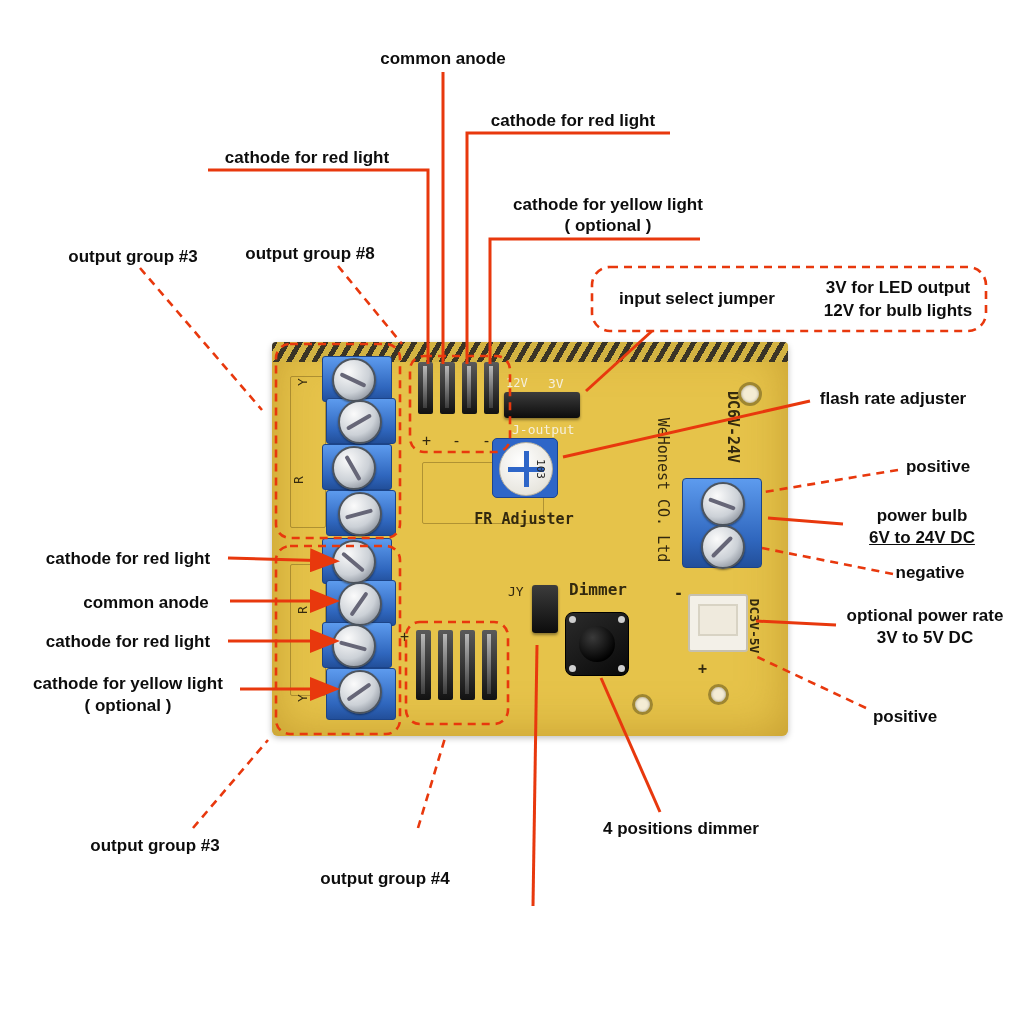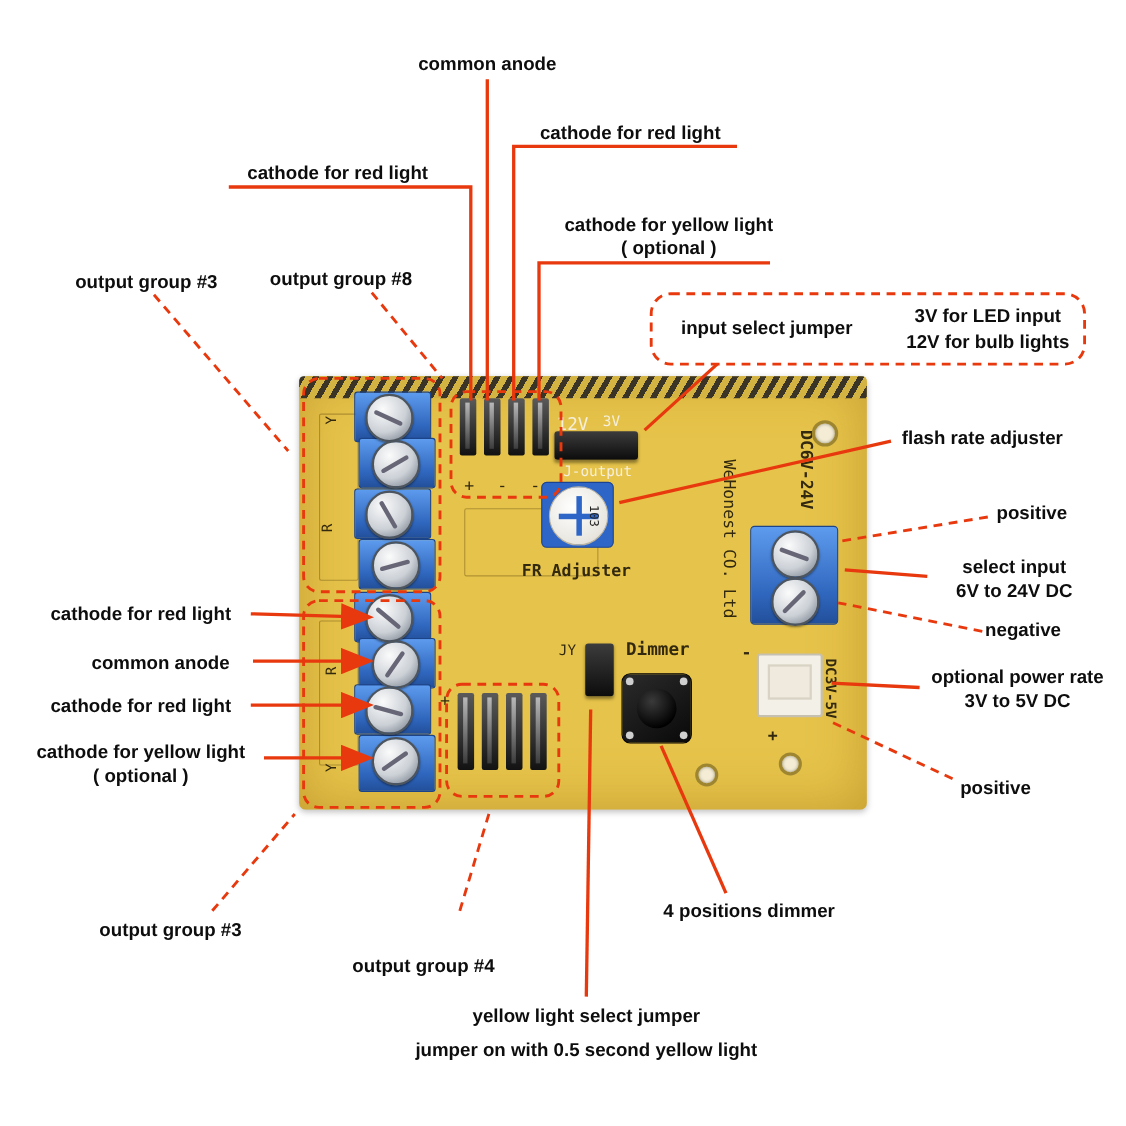--- a/index.html
+++ b/index.html
@@ -111,21 +111,21 @@
     <div class="silk rotm90" style="left:26px;top:138px;font-size:13px;">R</div>
     <div class="silk rotm90" style="left:30px;top:268px;font-size:13px;">R</div>
     <div class="silk rotm90" style="left:30px;top:356px;font-size:13px;">Y</div>
 
     <div class="pin" style="left:146px;top:20px;height:52px;"></div>
     <div class="pin" style="left:168px;top:20px;height:52px;"></div>
     <div class="pin" style="left:190px;top:20px;height:52px;"></div>
     <div class="pin" style="left:212px;top:20px;height:52px;"></div>
     <div class="silk" style="left:150px;top:90px;font-size:15px;letter-spacing:6px;">+ - -</div>
 
-    <div class="silk white" style="left:234px;top:34px;font-size:16px;">12V</div>
+    <div class="silk white" style="left:234px;top:34px;font-size:12px;">12V</div>
     <div class="silk white" style="left:276px;top:34px;font-size:13px;">3V</div>
     <div class="shunt" style="left:232px;top:50px;width:76px;height:26px;"></div>
     <div class="silk white" style="left:240px;top:80px;font-size:13px;">J-output</div>
 
     <div id="pot">
       <div class="dial">
         <div class="cx"></div>
           <div class="cy"></div>
         <div class="silk rot90" style="left:40px;top:26px;font-size:11px;color:#222;">103</div>
       </div>
@@ -213,38 +213,36 @@
   <div class="lbl" style="left:443px;top:48px;">common anode</div>
   <div class="lbl" style="left:573px;top:110px;">cathode for red light</div>
   <div class="lbl" style="left:307px;top:147px;">cathode for red light</div>
   <div class="lbl" style="left:608px;top:194px;">cathode for yellow light</div>
   <div class="lbl" style="left:608px;top:215px;">( optional )</div>
 
   <div class="lbl" style="left:133px;top:246px;">output group #3</div>
   <div class="lbl" style="left:310px;top:243px;">output group #8</div>
 
   <div class="lbl" style="left:697px;top:288px;">input select jumper</div>
-  <div class="lbl" style="left:898px;top:277px;">3V for LED input</div>
+  <div class="lbl" style="left:898px;top:277px;">3V for LED output</div>
   <div class="lbl" style="left:898px;top:300px;">12V for bulb lights</div>
 
   <div class="lbl" style="left:893px;top:388px;">flash rate adjuster</div>
   <div class="lbl" style="left:938px;top:456px;">positive</div>
-  <div class="lbl" style="left:922px;top:505px;">select input</div>
-  <div class="lbl" style="left:922px;top:527px;">6V to 24V DC</div>
+  <div class="lbl" style="left:922px;top:505px;">power bulb</div>
+  <div class="lbl" style="left:922px;top:527px;text-decoration:underline;">6V to 24V DC</div>
   <div class="lbl" style="left:930px;top:562px;">negative</div>
   <div class="lbl" style="left:925px;top:605px;">optional power rate</div>
   <div class="lbl" style="left:925px;top:627px;">3V to 5V DC</div>
   <div class="lbl" style="left:905px;top:706px;">positive</div>
 
   <div class="lbl" style="left:128px;top:548px;">cathode for red light</div>
   <div class="lbl" style="left:146px;top:592px;">common anode</div>
   <div class="lbl" style="left:128px;top:631px;">cathode for red light</div>
   <div class="lbl" style="left:128px;top:673px;">cathode for yellow light</div>
   <div class="lbl" style="left:128px;top:695px;">( optional )</div>
 
   <div class="lbl" style="left:155px;top:835px;">output group #3</div>
   <div class="lbl" style="left:385px;top:868px;">output group #4</div>
 
   <div class="lbl" style="left:681px;top:818px;">4 positions dimmer</div>
-  <div class="lbl" style="left:533px;top:913px;">yellow light select jumper</div>
-  <div class="lbl" style="left:533px;top:944px;">jumper on with 0.5 second yellow light</div>
 
 </div>
 
 </body></html>

